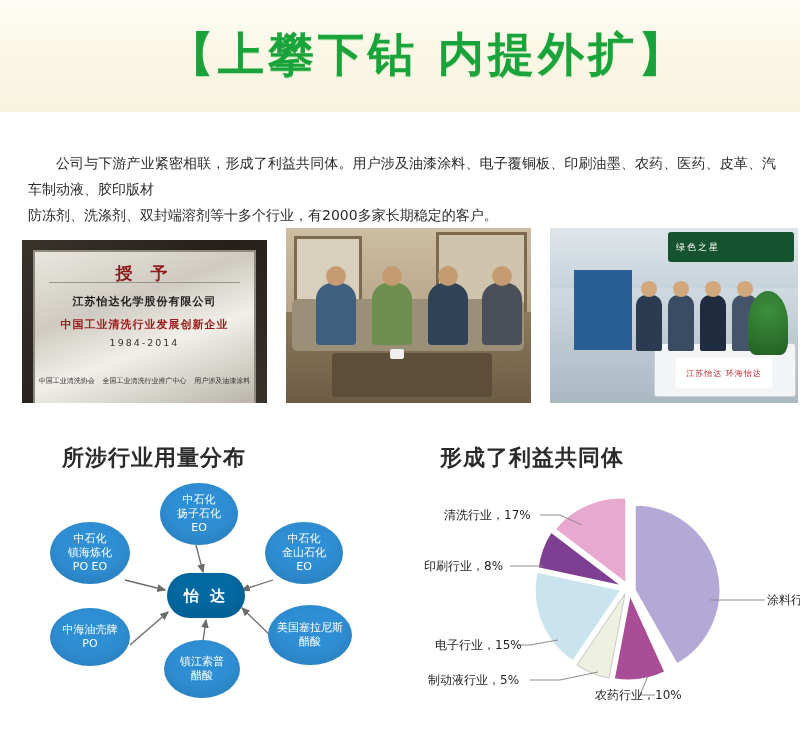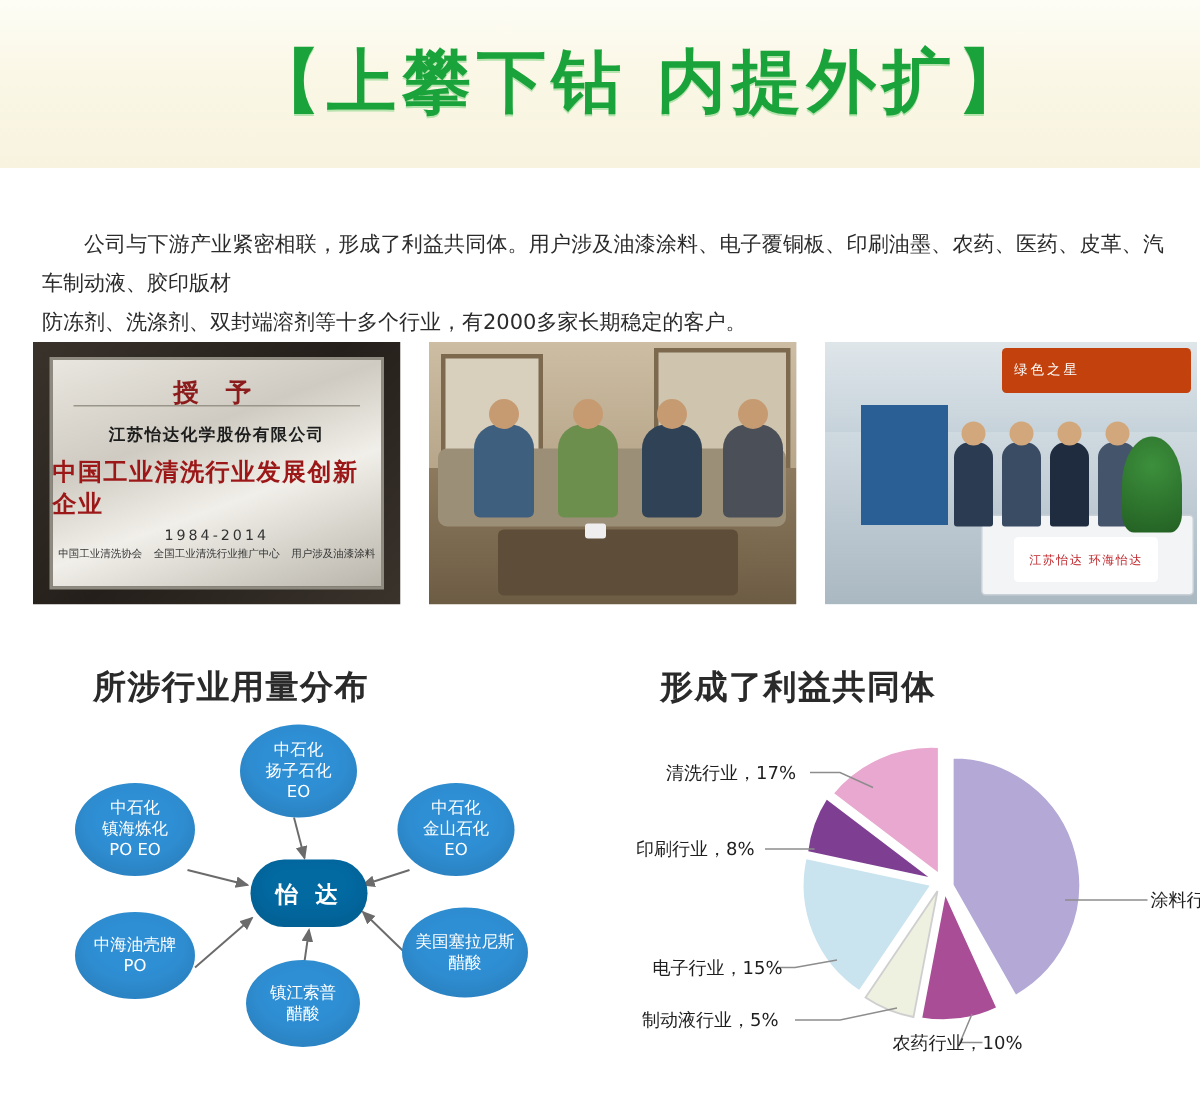--- a/index.html
+++ b/index.html
@@ -36,32 +36,33 @@
   .photo{position:absolute;top:0;height:175px;overflow:hidden;}
   .photo1{left:0;width:245px;}
   .photo2{left:264px;width:245px;}
   .photo3{left:528px;width:248px;}
 
   
   .plaque{
     width:100%;height:100%;
     background:linear-gradient(135deg,#3a332c 0%,#241f1a 50%,#3a332c 100%);
     position:relative;
+    margin-top:12px;
   }
   .plaque-inner{
     position:absolute;left:11px;top:10px;right:11px;bottom:10px;
     background:linear-gradient(160deg,#e9e6df 0%,#cfcbc2 35%,#f1efe9 60%,#b9b5ab 100%);
     border:2px solid #8e8a80;
     display:flex;flex-direction:column;align-items:center;justify-content:flex-start;
     padding-top:10px;box-sizing:border-box;
   }
   .plaque-line{position:absolute;left:14px;right:14px;top:30px;height:1px;background:#9a958a;}
   .pl-award{font-size:17px;font-weight:bold;color:#8c1b1b;letter-spacing:6px;margin-bottom:5px;}
   .pl-company{font-size:11px;color:#1d1d1d;font-weight:bold;letter-spacing:1px;margin-top:4px;}
-  .pl-honor{font-size:16px;color:#9c1717;font-weight:bold;letter-spacing:1px;margin-top:8px;}
+  .pl-honor{font-size:11px;color:#9c1717;font-weight:bold;letter-spacing:1px;margin-top:8px;}
   .pl-years{font-size:9.5px;color:#333;margin-top:5px;letter-spacing:2px;}
   .pl-foot{position:absolute;bottom:16px;left:0;right:0;display:flex;justify-content:space-around;font-size:7px;color:#333;}
   .pl-foot div{line-height:11px;text-align:right;}
 
   
   .meeting{width:100%;height:100%;position:relative;background:#b8a98f;overflow:hidden;}
   .mt-wall{position:absolute;left:0;top:0;width:100%;height:48%;background:linear-gradient(to bottom,#cdbda2,#b7a68a);}
   .mt-art{position:absolute;left:8px;top:8px;width:62px;height:70px;background:#d8cfbc;border:3px solid #7d6a4e;}
   .mt-art2{position:absolute;left:150px;top:4px;width:85px;height:78px;background:#cfc5af;border:3px solid #7d6a4e;}
   .mt-floor{position:absolute;left:0;bottom:0;width:100%;height:52%;background:linear-gradient(to bottom,#8d7a5e,#6d5c44);}
@@ -71,21 +72,21 @@
   .mt-p1{left:30px;background:#3f5f7e;}
   .mt-p2{left:86px;background:#6d8f4e;}
   .mt-p3{left:142px;background:#2f4256;}
   .mt-p4{left:196px;background:#4a4f58;}
   .mt-head{position:absolute;top:-17px;left:10px;width:20px;height:20px;border-radius:50%;background:#c79b72;}
   .mt-cup{position:absolute;left:104px;bottom:44px;width:14px;height:10px;background:#eee;border-radius:2px;}
 
   
   .booth{width:100%;height:100%;position:relative;background:#e9eef2;overflow:hidden;}
   .bt-top{position:absolute;left:0;top:0;width:100%;height:34%;background:linear-gradient(to bottom,#dfe6ea,#c6d2da);}
-  .bt-green{position:absolute;left:118px;top:4px;width:126px;height:30px;background:#c2410c;border-radius:3px;}
+  .bt-green{position:absolute;left:118px;top:4px;width:126px;height:30px;background:#14532d;border-radius:3px;}
   .bt-green span{color:#fff;font-size:9px;line-height:30px;padding-left:8px;letter-spacing:2px;}
   .bt-banner{position:absolute;left:24px;top:42px;width:58px;height:80px;background:#2a5f96;}
   .bt-wall{position:absolute;left:0;bottom:0;width:100%;height:66%;background:linear-gradient(to bottom,#cfd9e0,#aab8c2);}
   .bt-counter{position:absolute;left:104px;bottom:6px;width:140px;height:52px;background:#f2f4f6;border:1px solid #c9d0d6;border-radius:3px;}
   .bt-logo{position:absolute;left:126px;bottom:15px;width:96px;height:30px;background:#fff;border-radius:3px;display:flex;align-items:center;justify-content:center;}
   .bt-logo span{color:#c0282d;font-size:8px;line-height:11px;text-align:center;letter-spacing:1px;}
   .bt-p{position:absolute;bottom:52px;width:26px;height:56px;border-radius:10px 10px 2px 2px;}
   .bt-p1{left:86px;background:#2b3b52;}
   .bt-p2{left:118px;background:#3a4b64;}
   .bt-p3{left:150px;background:#1f2c3f;}

